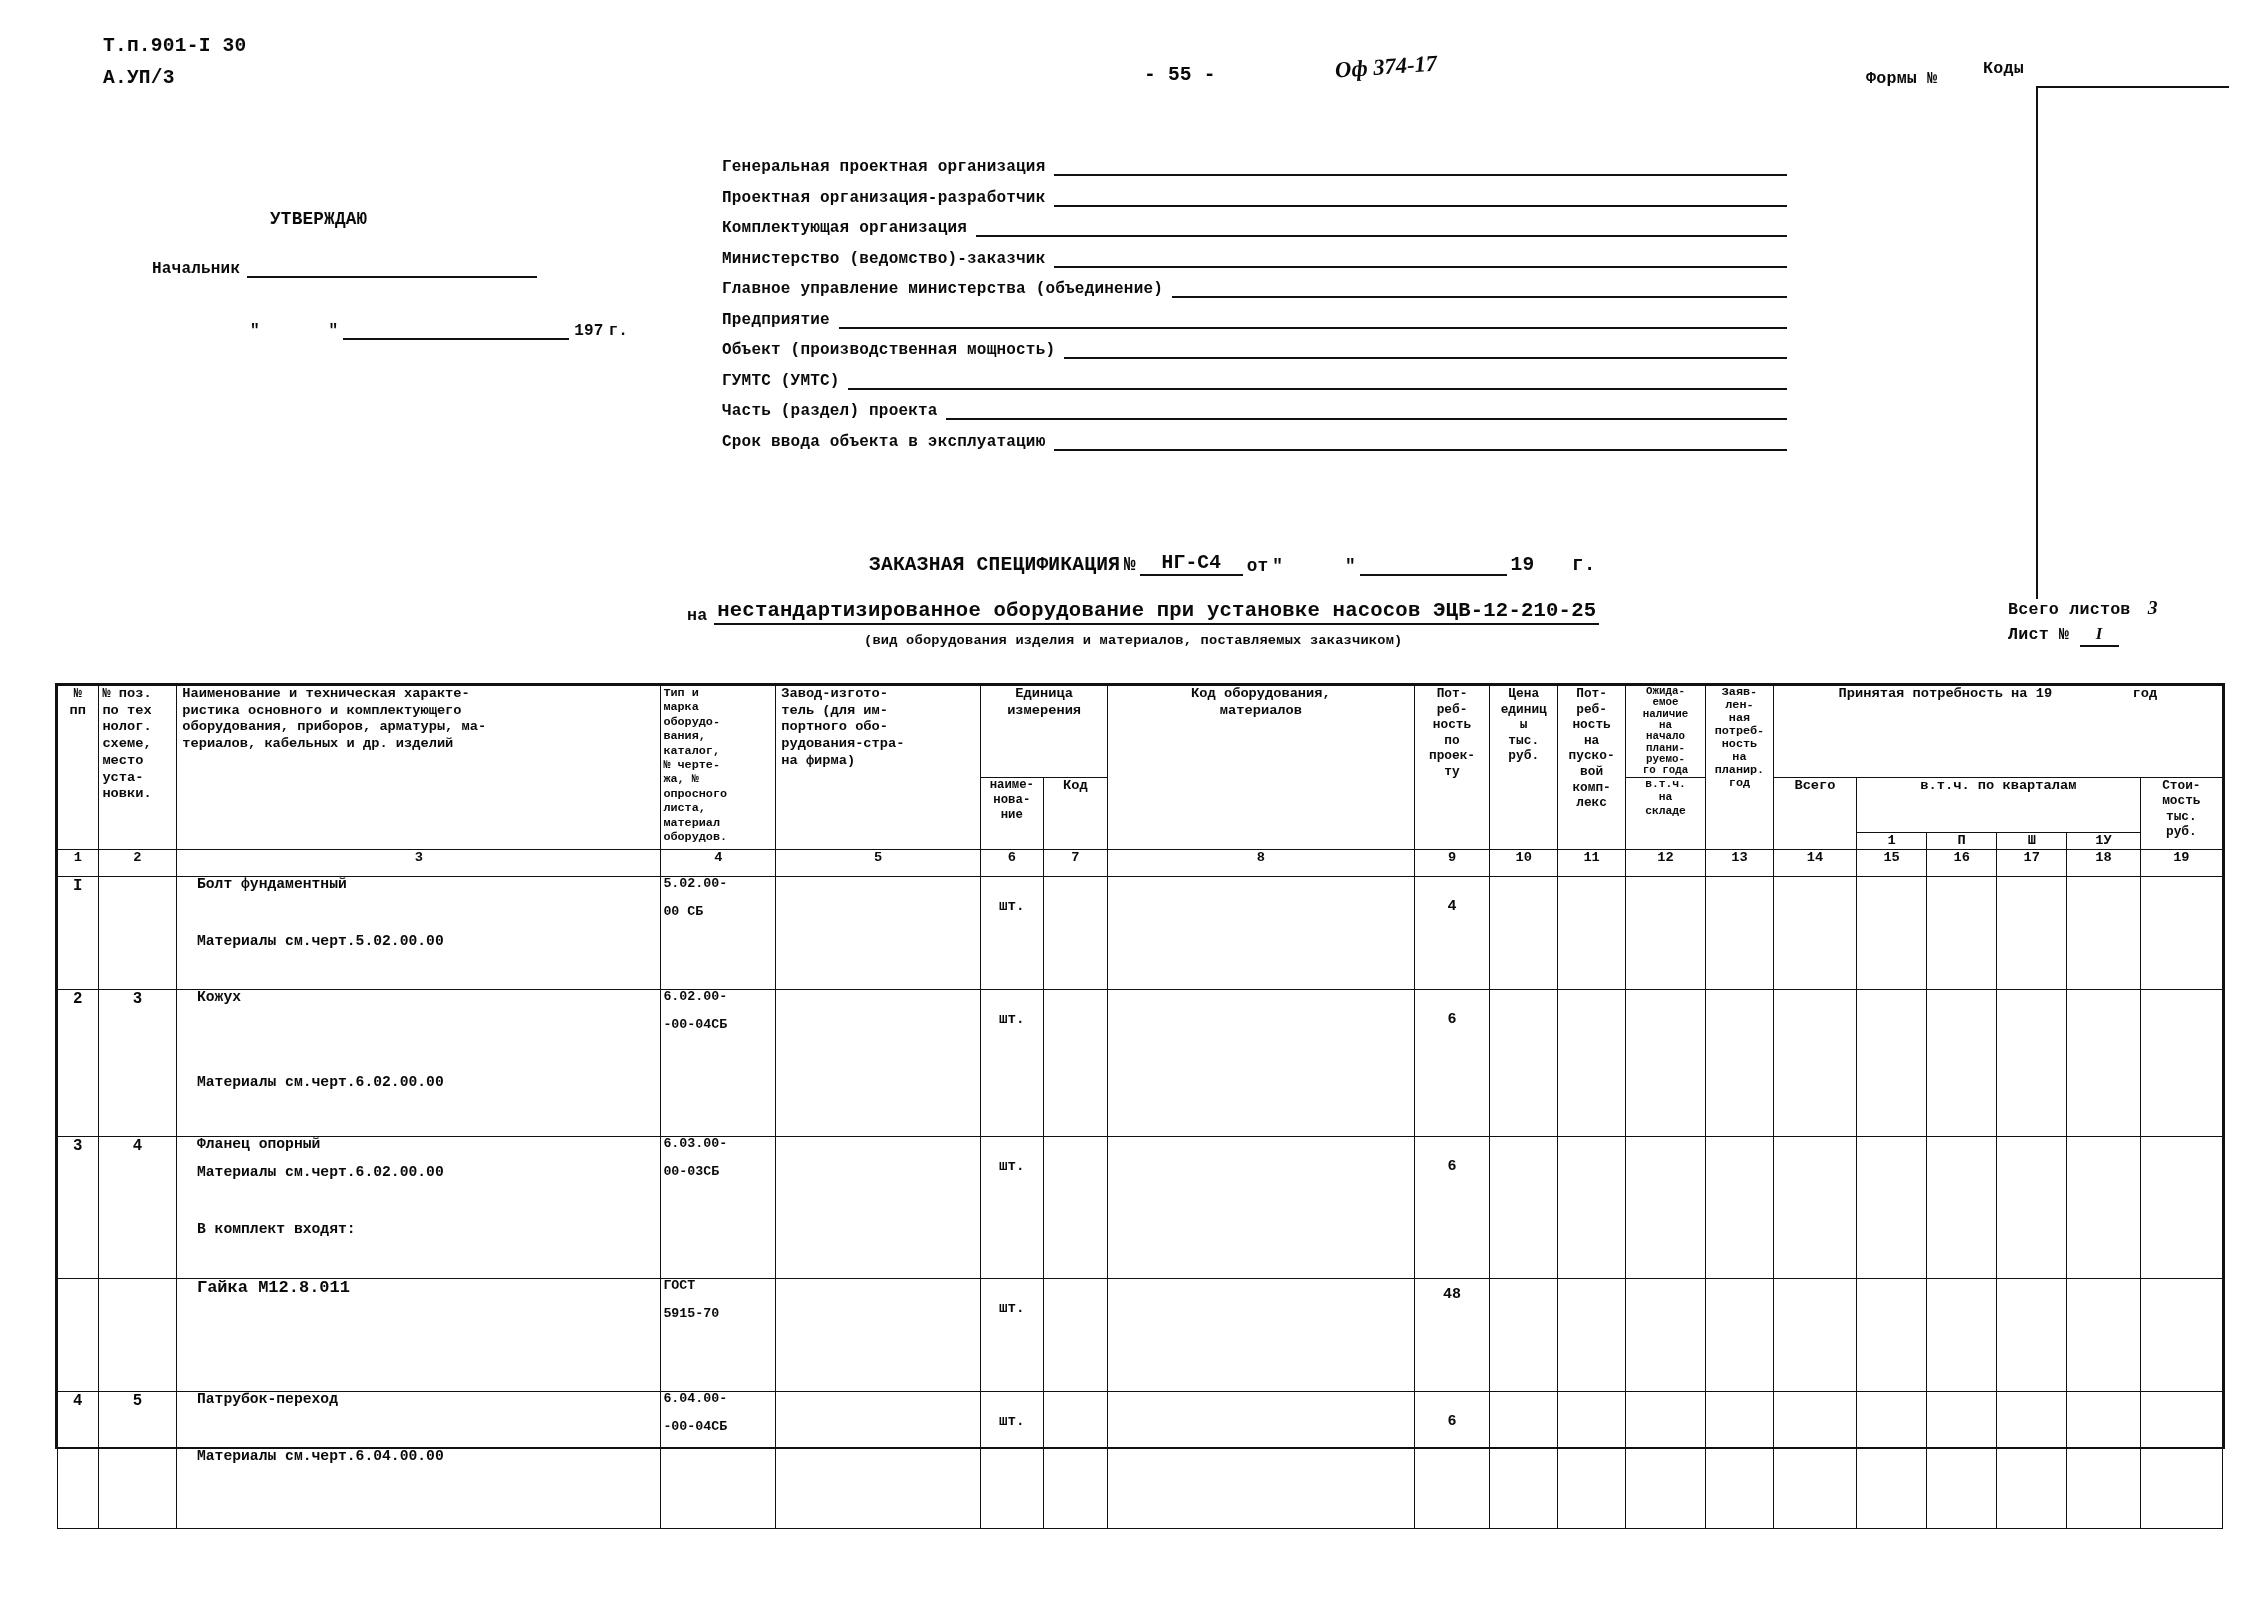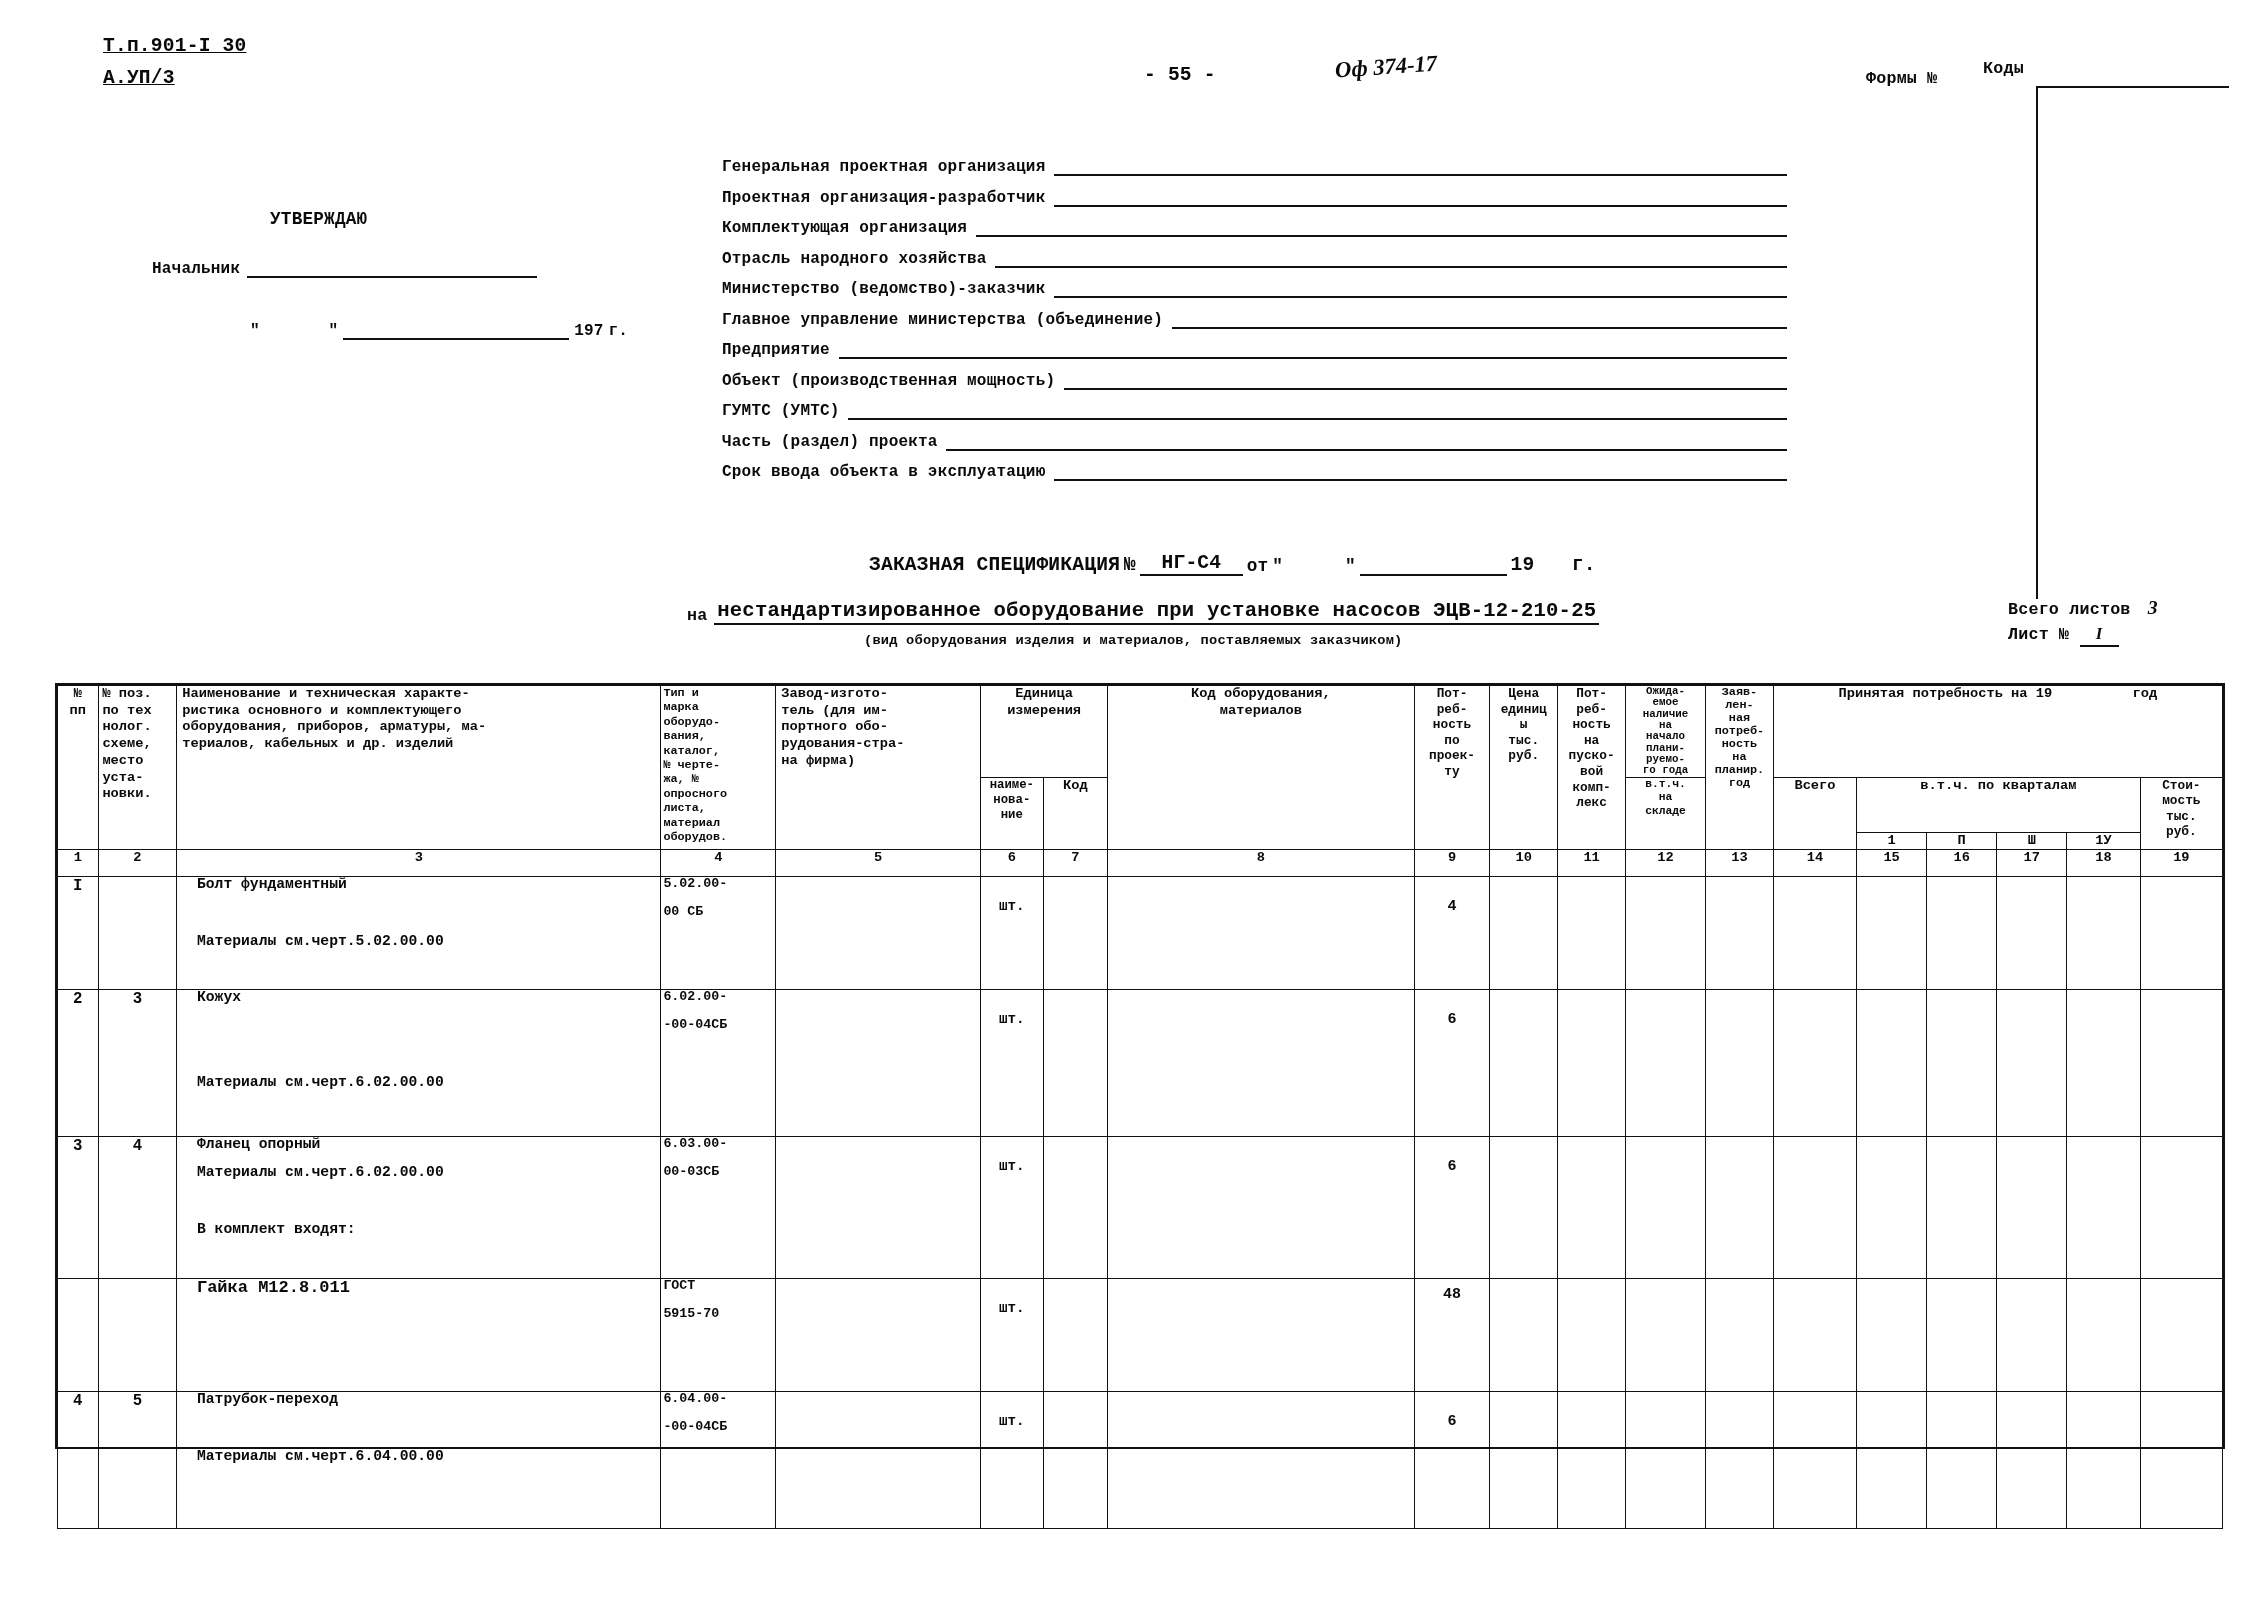--- a/index.html
+++ b/index.html
@@ -4,21 +4,21 @@
 <style>
   html,body{margin:0;padding:0;background:#fff;}
   body{width:2261px;height:1624px;position:relative;
        font-family:"Liberation Serif",serif;color:#0a0a0a;}
   .pg{position:absolute;inset:0;}
   .abs{position:absolute;}
   .tw{font-family:"Liberation Mono",monospace;font-weight:bold;letter-spacing:0.2px;}
   .hand{font-family:"Liberation Serif",serif;font-style:italic;font-weight:bold;}
 
   
-  #doc-code{left:103px;top:30px;font-size:19.6px;line-height:32px;text-decoration:underline;}
+  #doc-code{left:103px;top:30px;font-size:19.6px;line-height:32px;}
   #page-no{left:1144px;top:64px;font-size:19.6px;}
   #oform-hand{left:1335px;top:54px;font-size:22.6px;transform:rotate(-4deg);}
   #form-no{left:1866px;top:69px;font-size:16.7px;}
   #codes-label{left:1983px;top:59px;font-size:16.7px;}
   #codes-box{left:2036px;top:86px;width:191px;height:511px;
              border-top:2.5px solid #111;border-left:2.5px solid #111;}
 
   
   #approve{left:270px;top:209px;font-size:17.7px;text-align:center;}
   #chief-row{left:152px;top:260px;font-size:16px;display:flex;align-items:flex-end;gap:6.9px;}
@@ -90,24 +90,20 @@
     <div class="fld">
         <span class="lbl">Генеральная проектная организация</span>
         <span class="ln"></span>
       </div>
     <div class="fld">
         <span class="lbl">Проектная организация-разработчик</span>
         <span class="ln"></span>
       </div>
     <div class="fld">
         <span class="lbl">Комплектующая организация</span>
-        <span class="ln"></span>
-      </div>
-    <div class="fld">
-        <span class="lbl">Отрасль народного хозяйства</span>
         <span class="ln"></span>
       </div>
     <div class="fld">
         <span class="lbl">Министерство (ведомство)-заказчик</span>
         <span class="ln"></span>
       </div>
     <div class="fld">
         <span class="lbl">Главное управление министерства (объединение)</span>
         <span class="ln"></span>
       </div>

